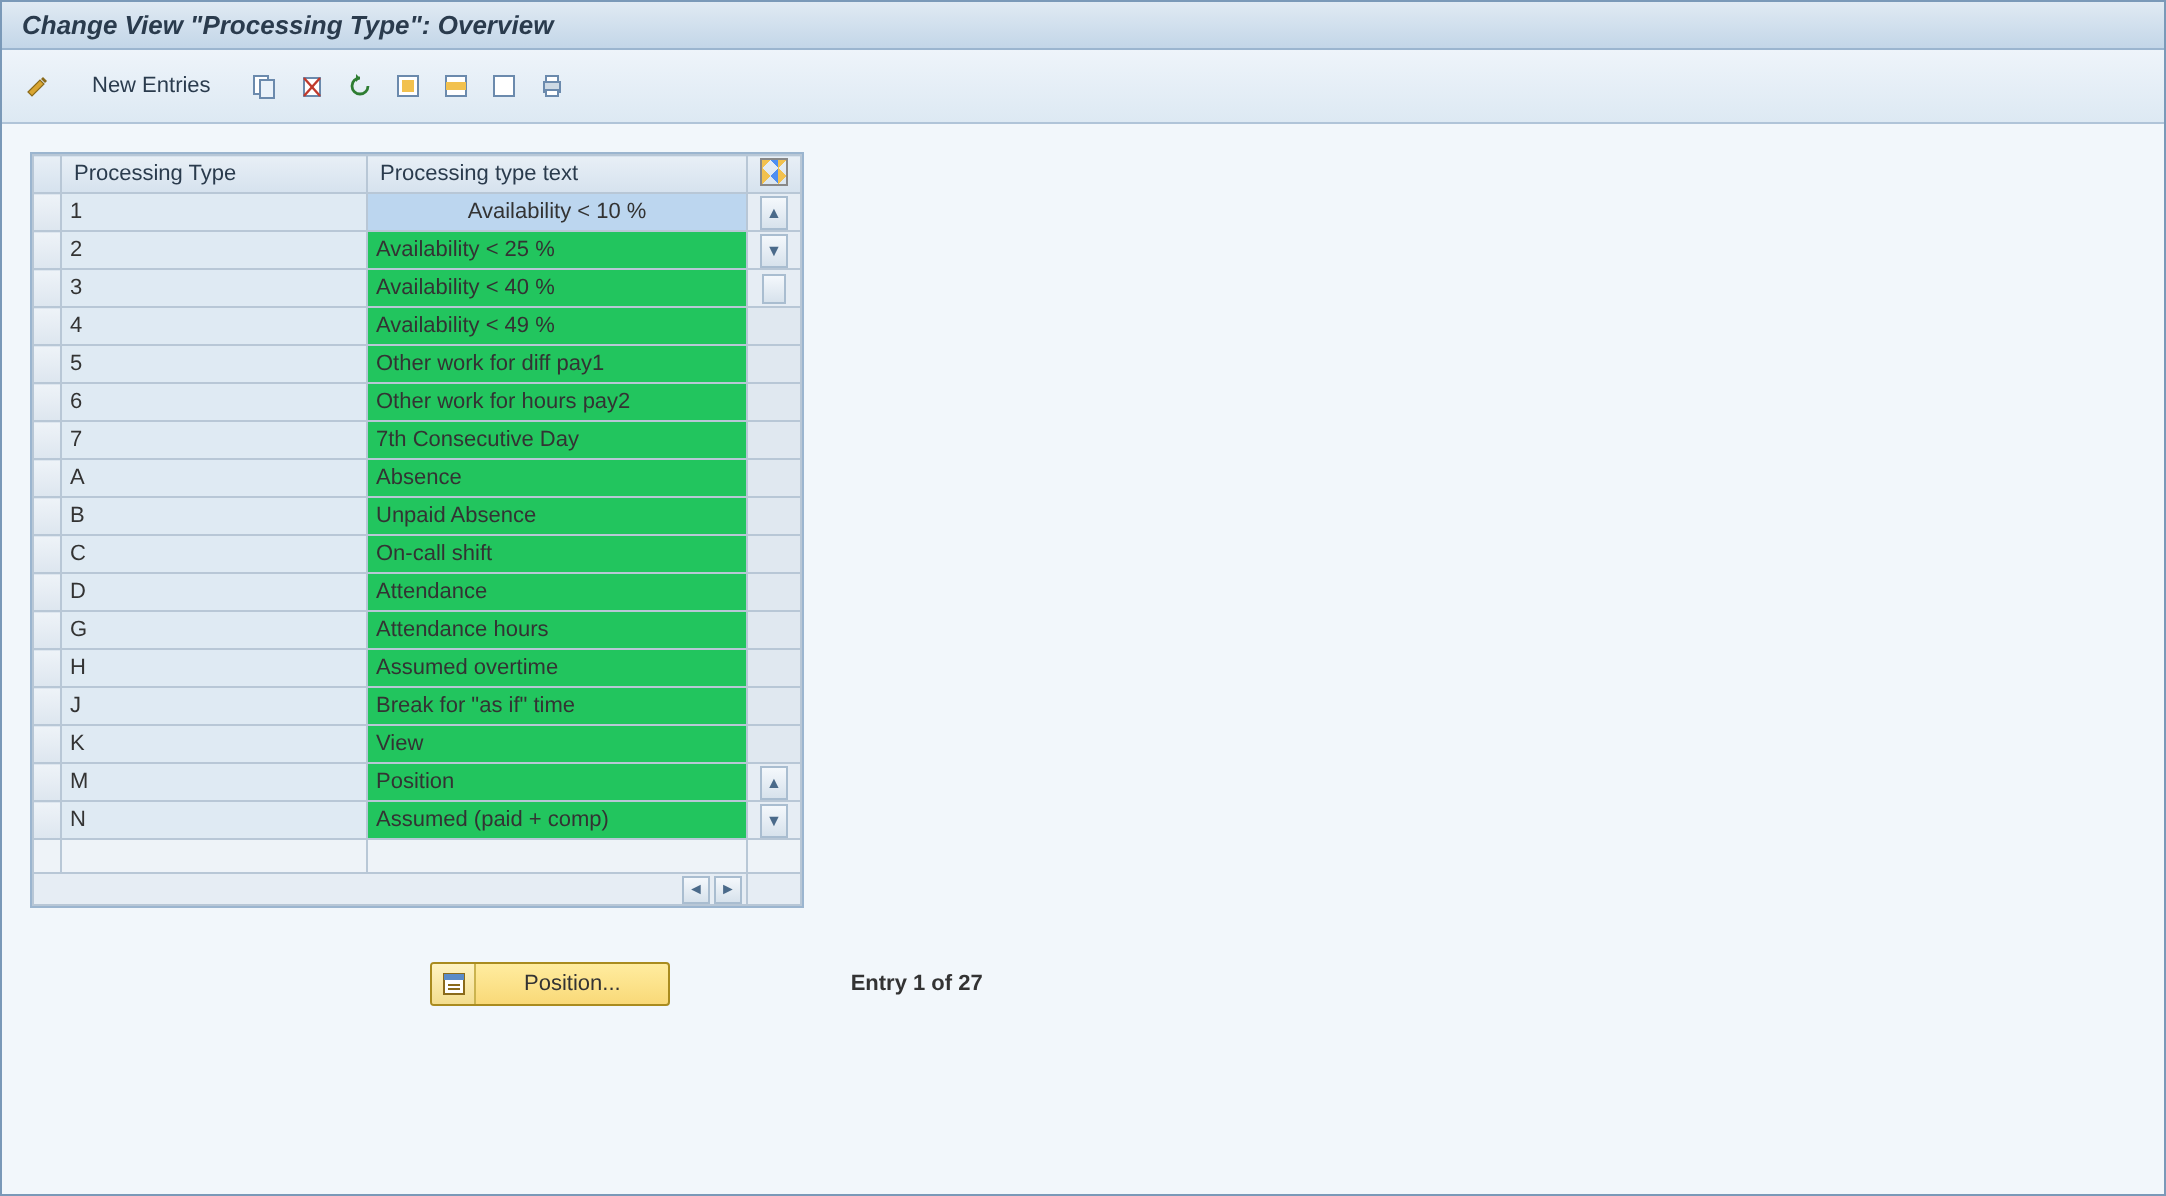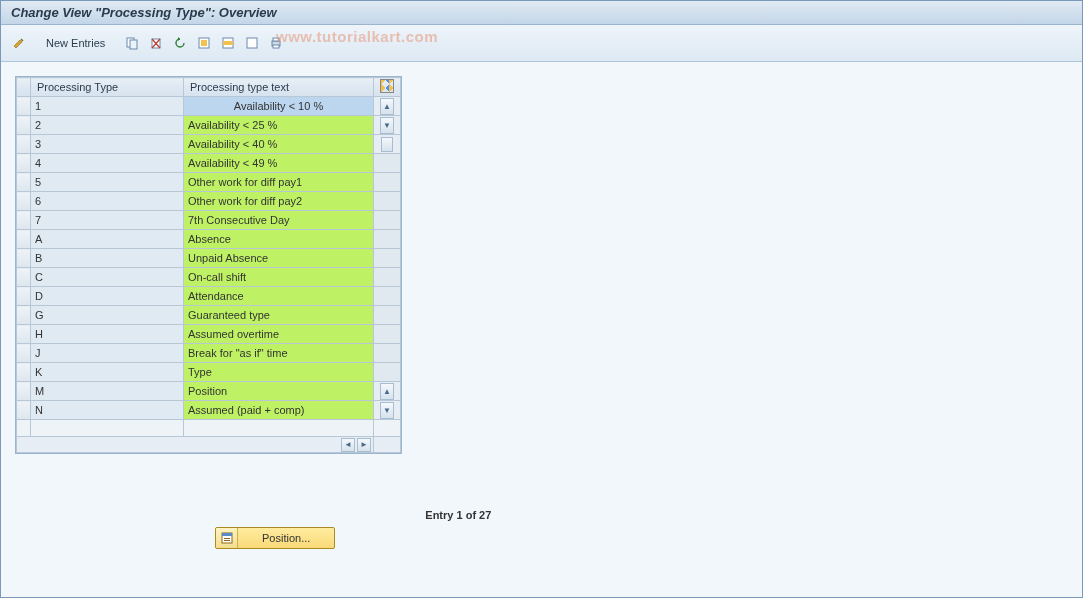--- a/index.html
+++ b/index.html
@@ -92,21 +92,21 @@
     background: linear-gradient(to bottom, #e8eff6, #d6e2ee);
     color: #2a3b4d;
     padding: 0 6px;
   }
   .sel-col { width: 14px; min-width:14px; padding:0; background: linear-gradient(to bottom, #e8eff6, #d6e2ee); }
   .sel-cell { width: 14px; background: linear-gradient(to bottom, #eef3f8,#dde6ef); border-right:1px solid #b8c7d6; }
   .col-type { width: 153px; }
   .col-text { width: 190px; margin-left: 39px; }
   .col-cfg  { width: 22px; text-align:center; padding:0; }
   .grid td.data-type { background:#dfeaf3; padding: 0 4px; color:#333; }
-  .grid td.data-text { background:#bef264; padding: 0 4px; color:#333; }
+  .grid td.data-text { background:#22c55e; padding: 0 4px; color:#333; }
   .grid td.data-text.selected { background:#bcd6ef;text-align:center; }
   .scroll-cell { background:#e6edf4; border-left:1px solid #b8c7d6; padding:0; }
   .scroll-btn {
     width:14px; height:17px; margin:0 auto;
     background: linear-gradient(to bottom,#f4f8fc,#d7e2ec);
     border:1px solid #a9bdd0;
     display:flex; align-items:center; justify-content:center;
     font-size:8px; color:#4a6a8a; cursor:pointer;
   }
   .scroll-track {
@@ -135,21 +135,20 @@
   }
   .position-btn {
     display:flex;
     align-items:center;
     height: 22px;
     border: 1px solid #a98b1f;
     background: linear-gradient(to bottom, #ffec9f, #f9d978);
     border-radius: 2px;
     cursor:pointer;
     overflow:hidden;
-    margin-top:47px;
   }
   .position-btn .pb-icon {
     width: 22px; height: 100%;
     background: linear-gradient(to bottom, #fff3c2, #f3dd8e);
     border-right:1px solid #cbb34f;
     display:flex;align-items:center;justify-content:center;
   }
   .position-btn .pb-text {
     padding: 0 24px 0 24px;
     color:#333;
@@ -210,21 +209,20 @@
         <rect x="2" y="2" width="10" height="10" fill="#fff" stroke="#6b8aad"></rect>
       </svg>
   </span>
   <span class="tb-btn">
     <svg width="14" height="14">
         <rect x="3" y="5" width="8" height="5" fill="#cdd9e4" stroke="#6b8aad"></rect>
         <rect x="4" y="2" width="6" height="3" fill="#fff" stroke="#6b8aad"></rect>
         <rect x="4" y="9" width="6" height="3" fill="#fff" stroke="#6b8aad"></rect>
       </svg>
   </span>
-  <div class="watermark">www.tutorialkart.com</div>
 </div>
 
 <div class="content-area">
   <div class="table-wrap">
     <table class="grid">
       <thead>
         <tr>
           <th class="sel-col"></th>
           <th class="col-type">Processing Type</th>
           <th class="col-text">Processing type text</th>
@@ -264,21 +262,21 @@
           </tr>
           <tr>
             <td class="sel-cell"></td>
             <td class="data-type">5</td>
             <td class="data-text">Other work for diff pay1</td>
             <td class="scroll-cell scroll-track"></td>
           </tr>
           <tr>
             <td class="sel-cell"></td>
             <td class="data-type">6</td>
-            <td class="data-text">Other work for diff pay2</td>
+            <td class="data-text">Other work for hours pay2</td>
             <td class="scroll-cell scroll-track"></td>
           </tr>
           <tr>
             <td class="sel-cell"></td>
             <td class="data-type">7</td>
             <td class="data-text">7th Consecutive Day</td>
             <td class="scroll-cell scroll-track"></td>
           </tr>
           <tr>
             <td class="sel-cell"></td>
@@ -300,39 +298,39 @@
           </tr>
           <tr>
             <td class="sel-cell"></td>
             <td class="data-type">D</td>
             <td class="data-text">Attendance</td>
             <td class="scroll-cell scroll-track"></td>
           </tr>
           <tr>
             <td class="sel-cell"></td>
             <td class="data-type">G</td>
-            <td class="data-text">Guaranteed type</td>
+            <td class="data-text">Attendance hours</td>
             <td class="scroll-cell scroll-track"></td>
           </tr>
           <tr>
             <td class="sel-cell"></td>
             <td class="data-type">H</td>
             <td class="data-text">Assumed overtime</td>
             <td class="scroll-cell scroll-track"></td>
           </tr>
           <tr>
             <td class="sel-cell"></td>
             <td class="data-type">J</td>
             <td class="data-text">Break for "as if" time</td>
             <td class="scroll-cell scroll-track"></td>
           </tr>
           <tr>
             <td class="sel-cell"></td>
             <td class="data-type">K</td>
-            <td class="data-text">Type</td>
+            <td class="data-text">View</td>
             <td class="scroll-cell scroll-track"></td>
           </tr>
           <tr>
             <td class="sel-cell"></td>
             <td class="data-type">M</td>
             <td class="data-text">Position</td>
             <td class="scroll-cell">
               <div class="scroll-btn">▲</div>
             </td>
           </tr>

